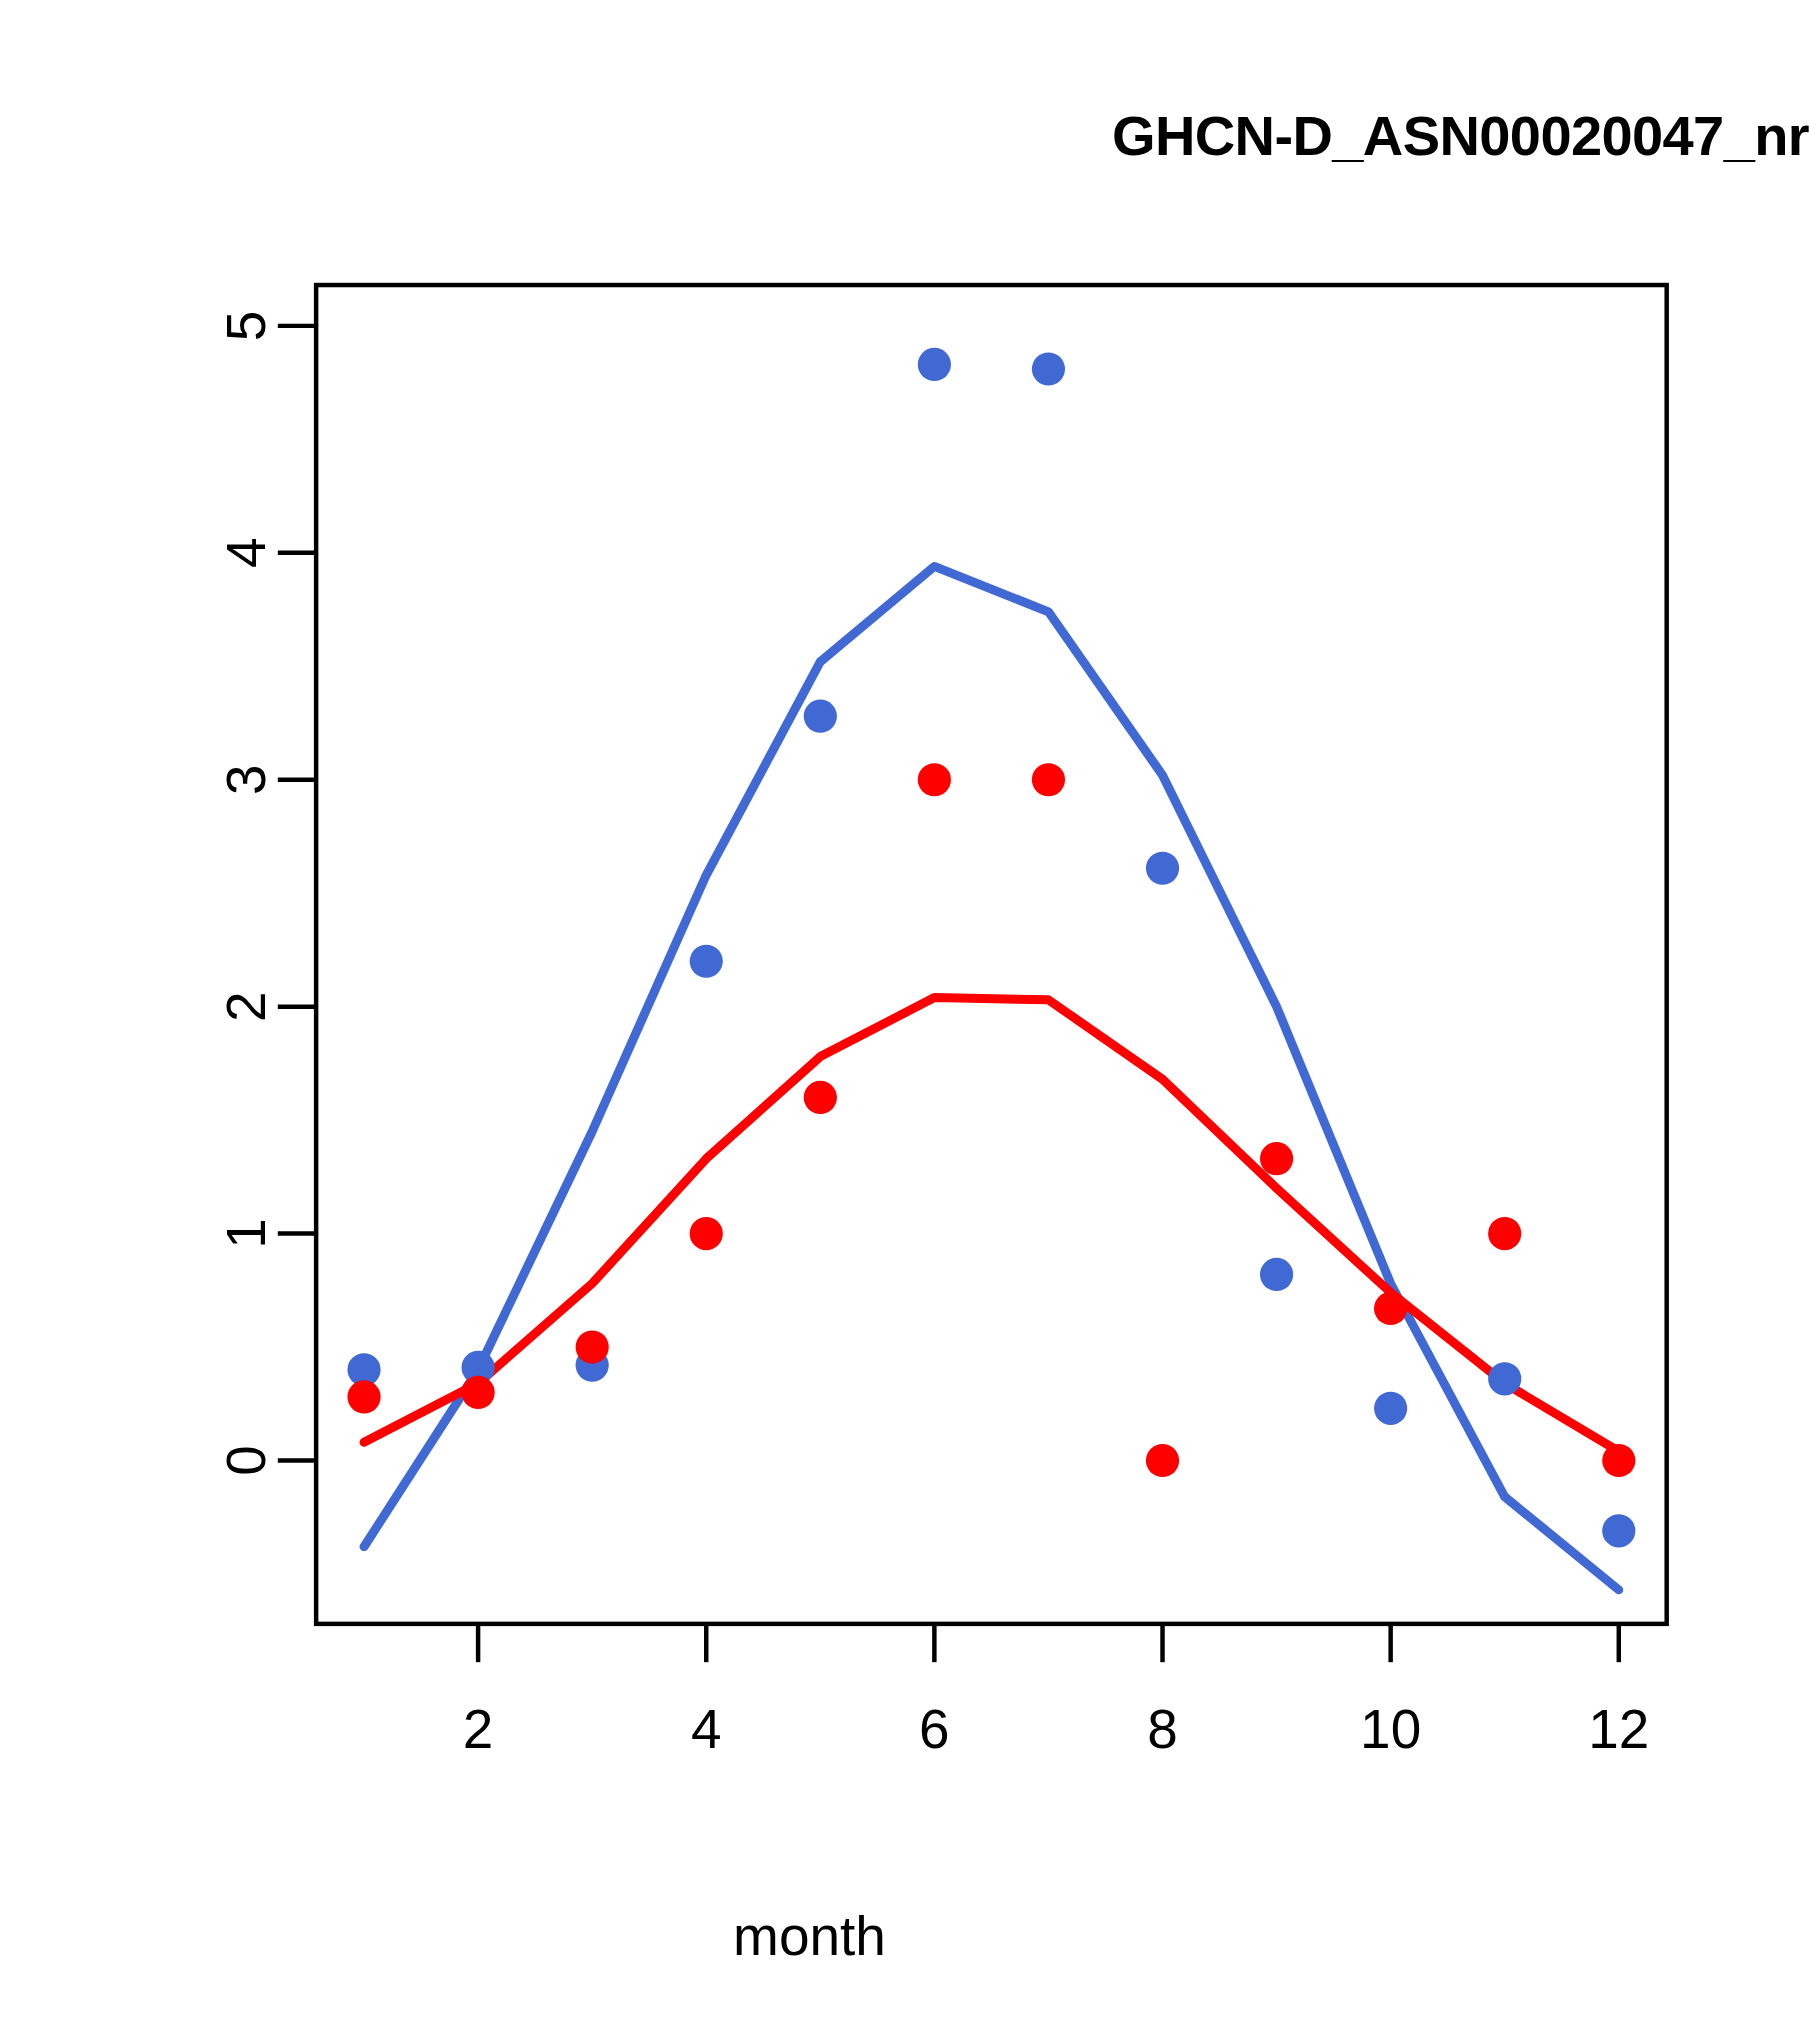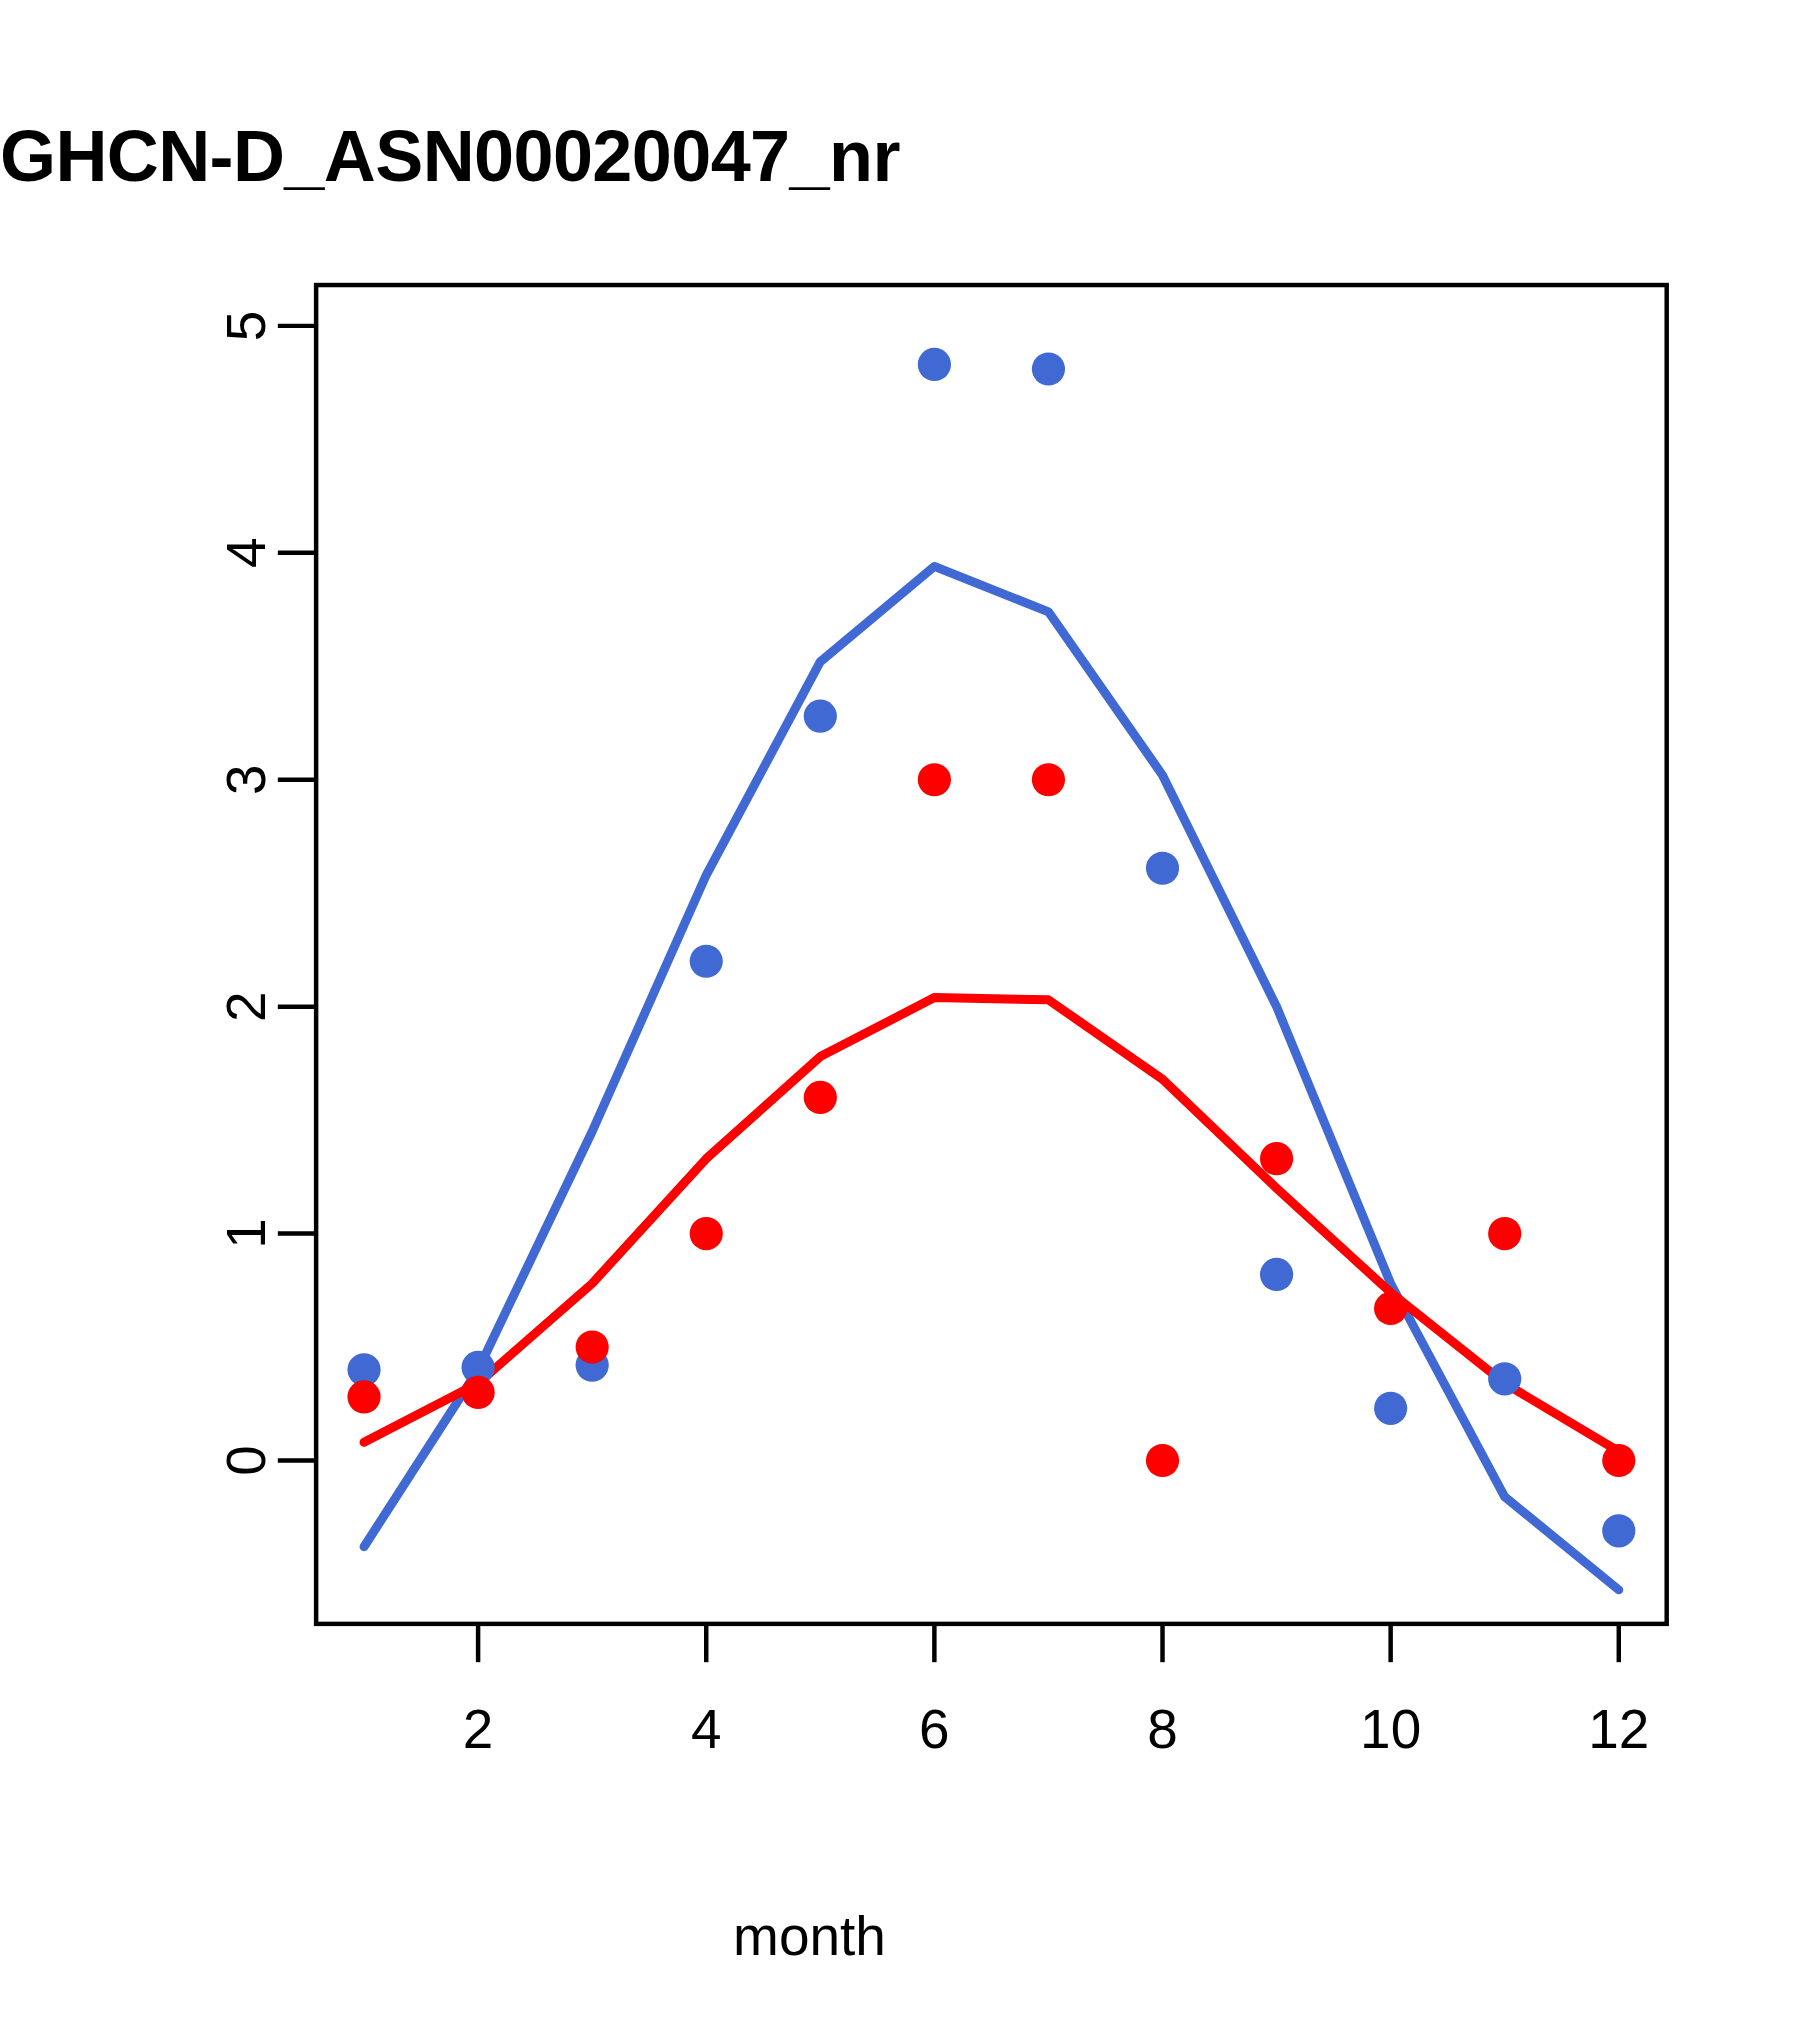--- a/index.html
+++ b/index.html
@@ -16,24 +16,24 @@
   }
   #figure {
     position: relative;
     width: 1809px;
     height: 2035px;
     background: #ffffff;
   }
   #plot-title {
     position: absolute;
     left: 0;
-    top: 120px;
+    top: 108px;
     width: 1809px;
-    text-align: left;
-    font-size: 72px;
+    text-align: right;
+    font-size: 56px;
     font-weight: bold;
     letter-spacing: -0.6px;
     line-height: 1;
     white-space: nowrap;
   }
   #xlabel {
     position: absolute;
     left: 0;
     top: 1909px;
     width: 1619px;

